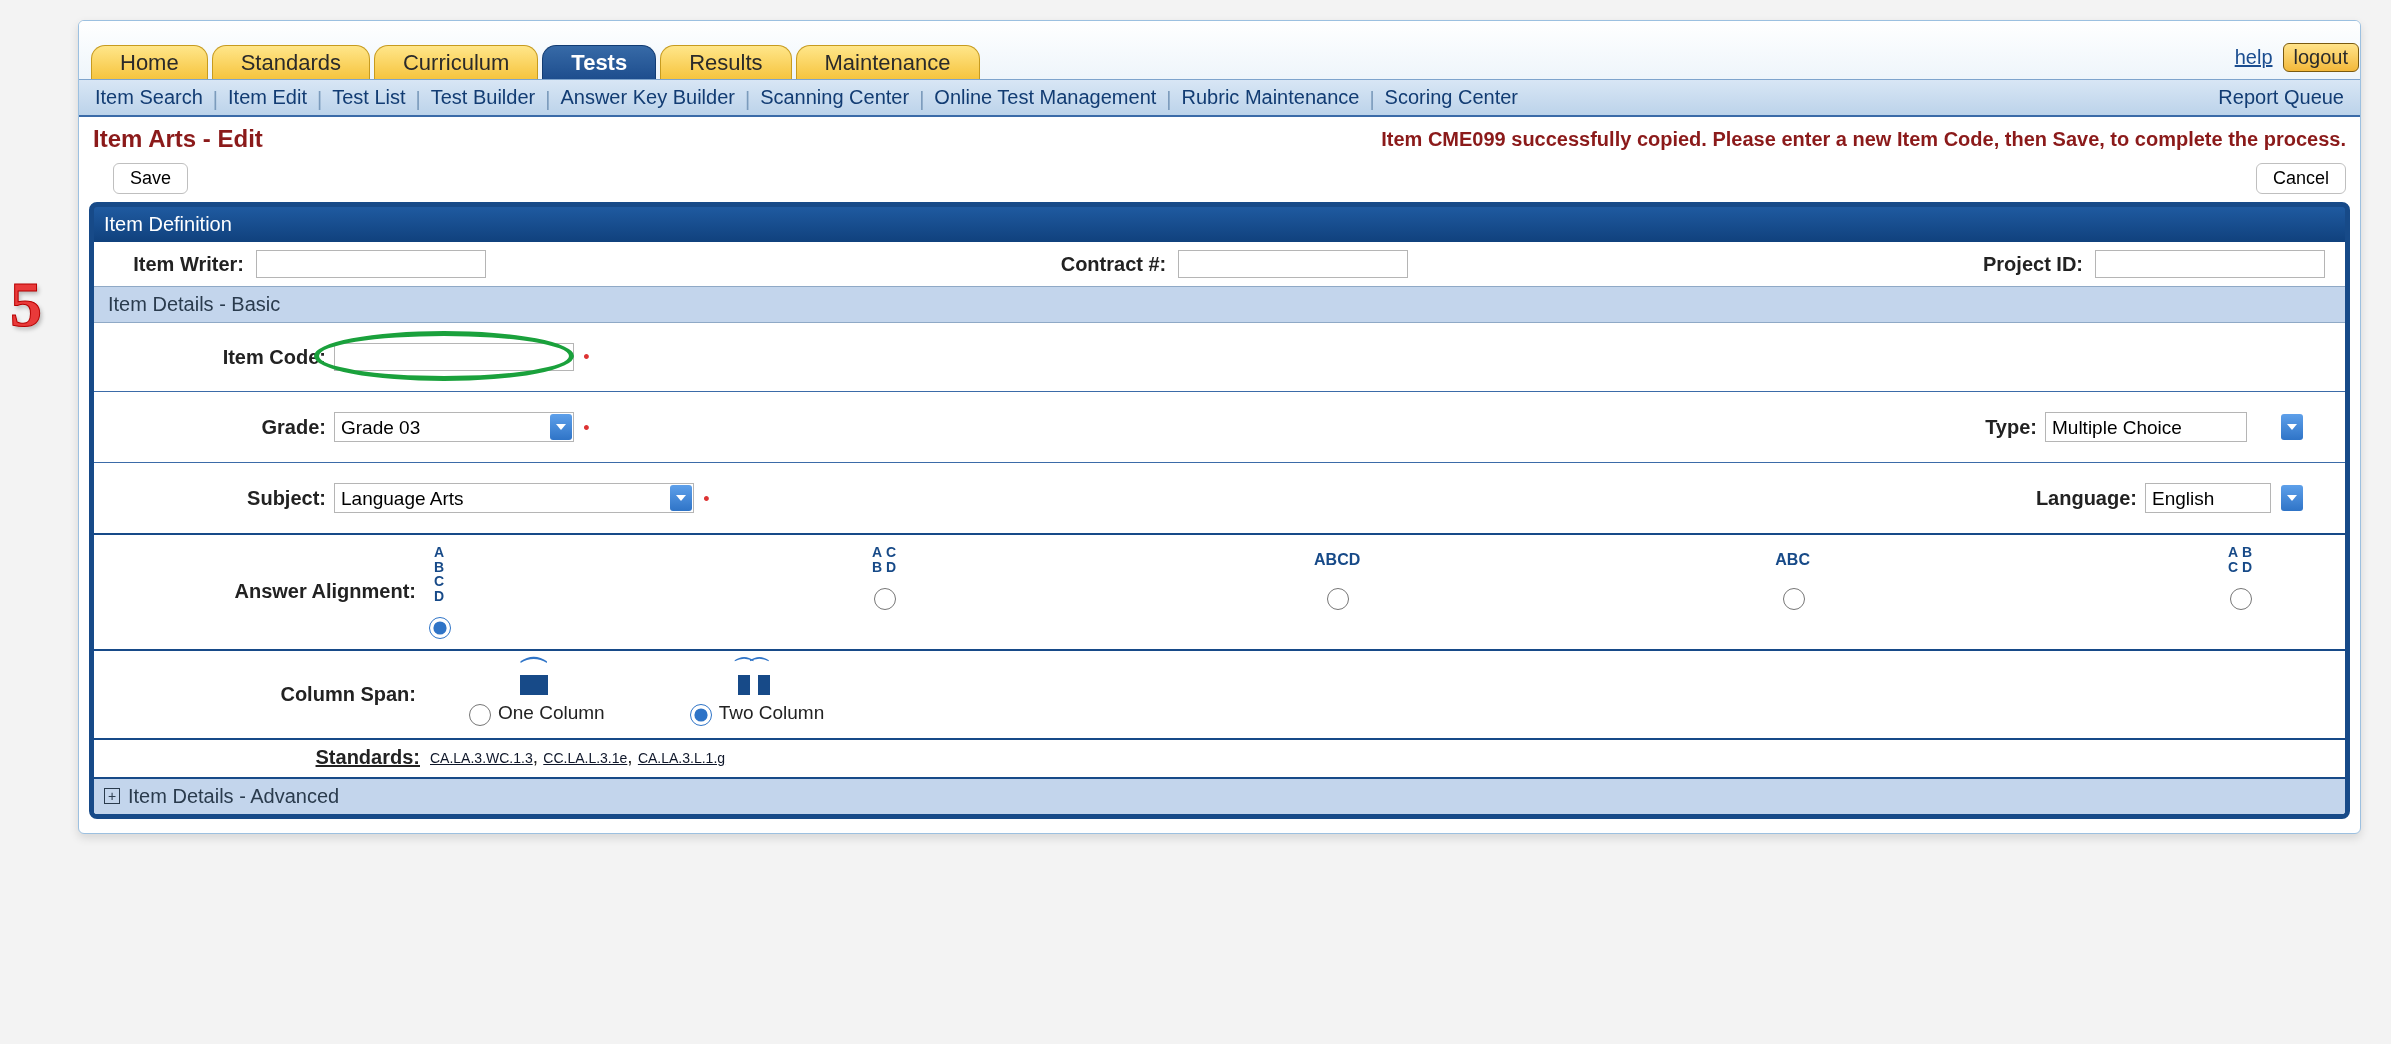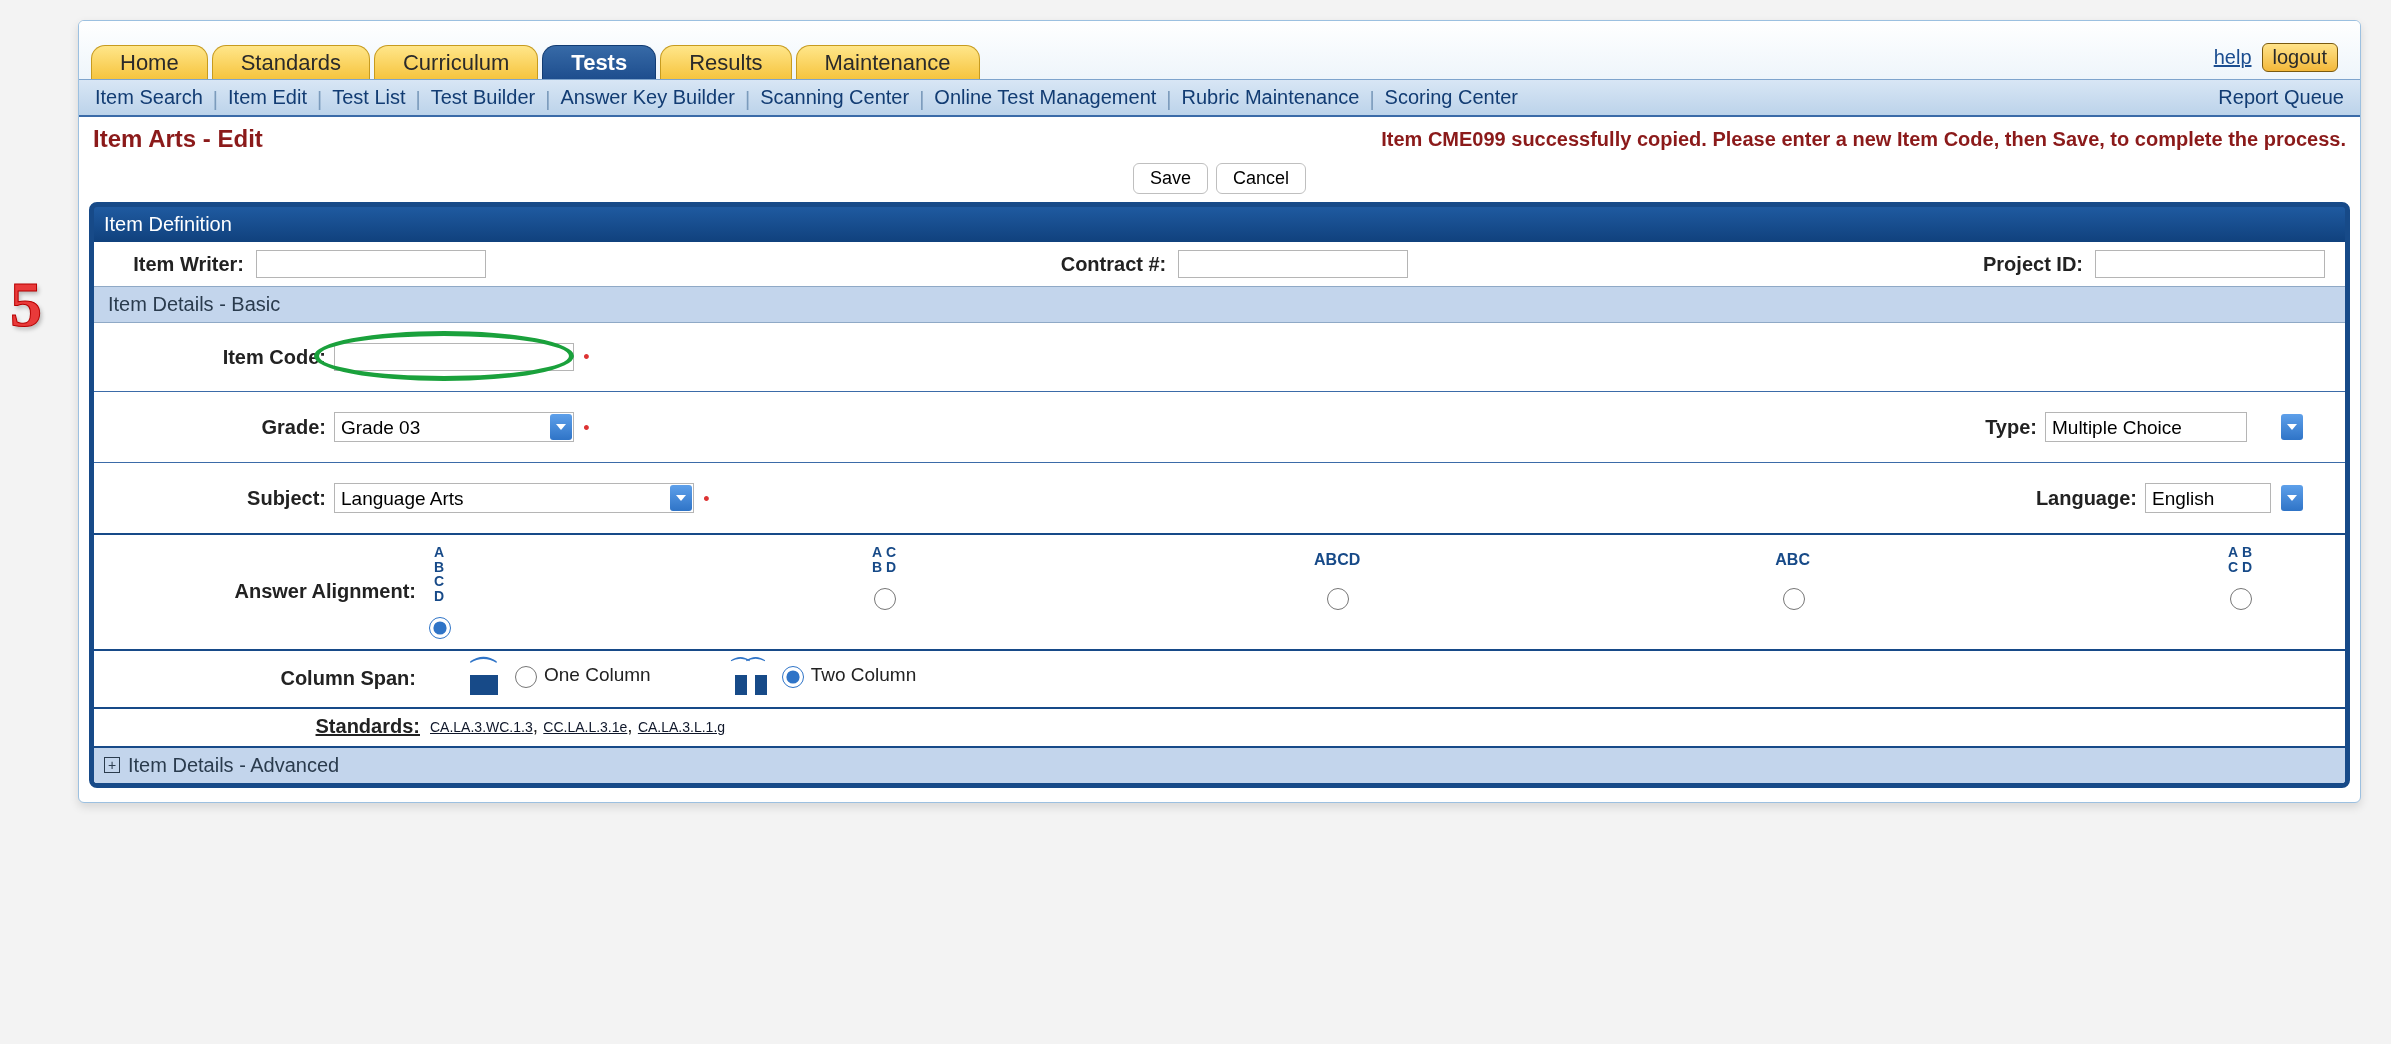--- a/index.html
+++ b/index.html
@@ -63,21 +63,21 @@
   }
   .tab.blue {
     background: linear-gradient(#376aa7,#1e4e8e);
     border: 1px solid #123c73;
     border-bottom: none;
     color: #fff;
     font-weight: bold;
   }
   .topright {
     position: absolute;
-    right: 22px;
+    right: 1px;
     top: 22px;
     display: flex;
     align-items: center;
     gap: 10px;
   }
   .topright .help {
     font-size: 20px;
     text-decoration: underline;
     color: #1b4d90;
     cursor: pointer;
@@ -125,23 +125,24 @@
     color: #8b1a1a;
   }
   .headrow .msg {
     margin-left: auto;
     font-size: 20px;
     font-weight: bold;
     color: #8b1a1a;
   }
   .actionrow {
     display: flex;
-    justify-content: center;
+    justify-content: space-between;
     gap: 8px;
     padding: 2px 14px 8px;
+    margin-left: 20px;
   }
   .btn {
     background: #fff;
     border: 1px solid #bfbfbf;
     border-radius: 6px;
     padding: 4px 16px;
     font-size: 18px;
     cursor: pointer;
   }
 
@@ -301,22 +302,22 @@
   }
   .colspan-row .rlabel {
     width: 330px;
     font-weight: bold;
     font-size: 20px;
     text-align: right;
     padding-right: 8px;
   }
   .cs-opt {
     display: flex;
-    flex-direction: row;
-    align-items: flex-start;
+    flex-direction: column;
+    align-items: center;
     gap: 6px;
     margin: 0 40px;
   }
   .cs-icon1, .cs-icon2 {
     width: 40px;
     height: 32px;
     position: relative;
   }
   .cs-icon1::before {
     content: "";

